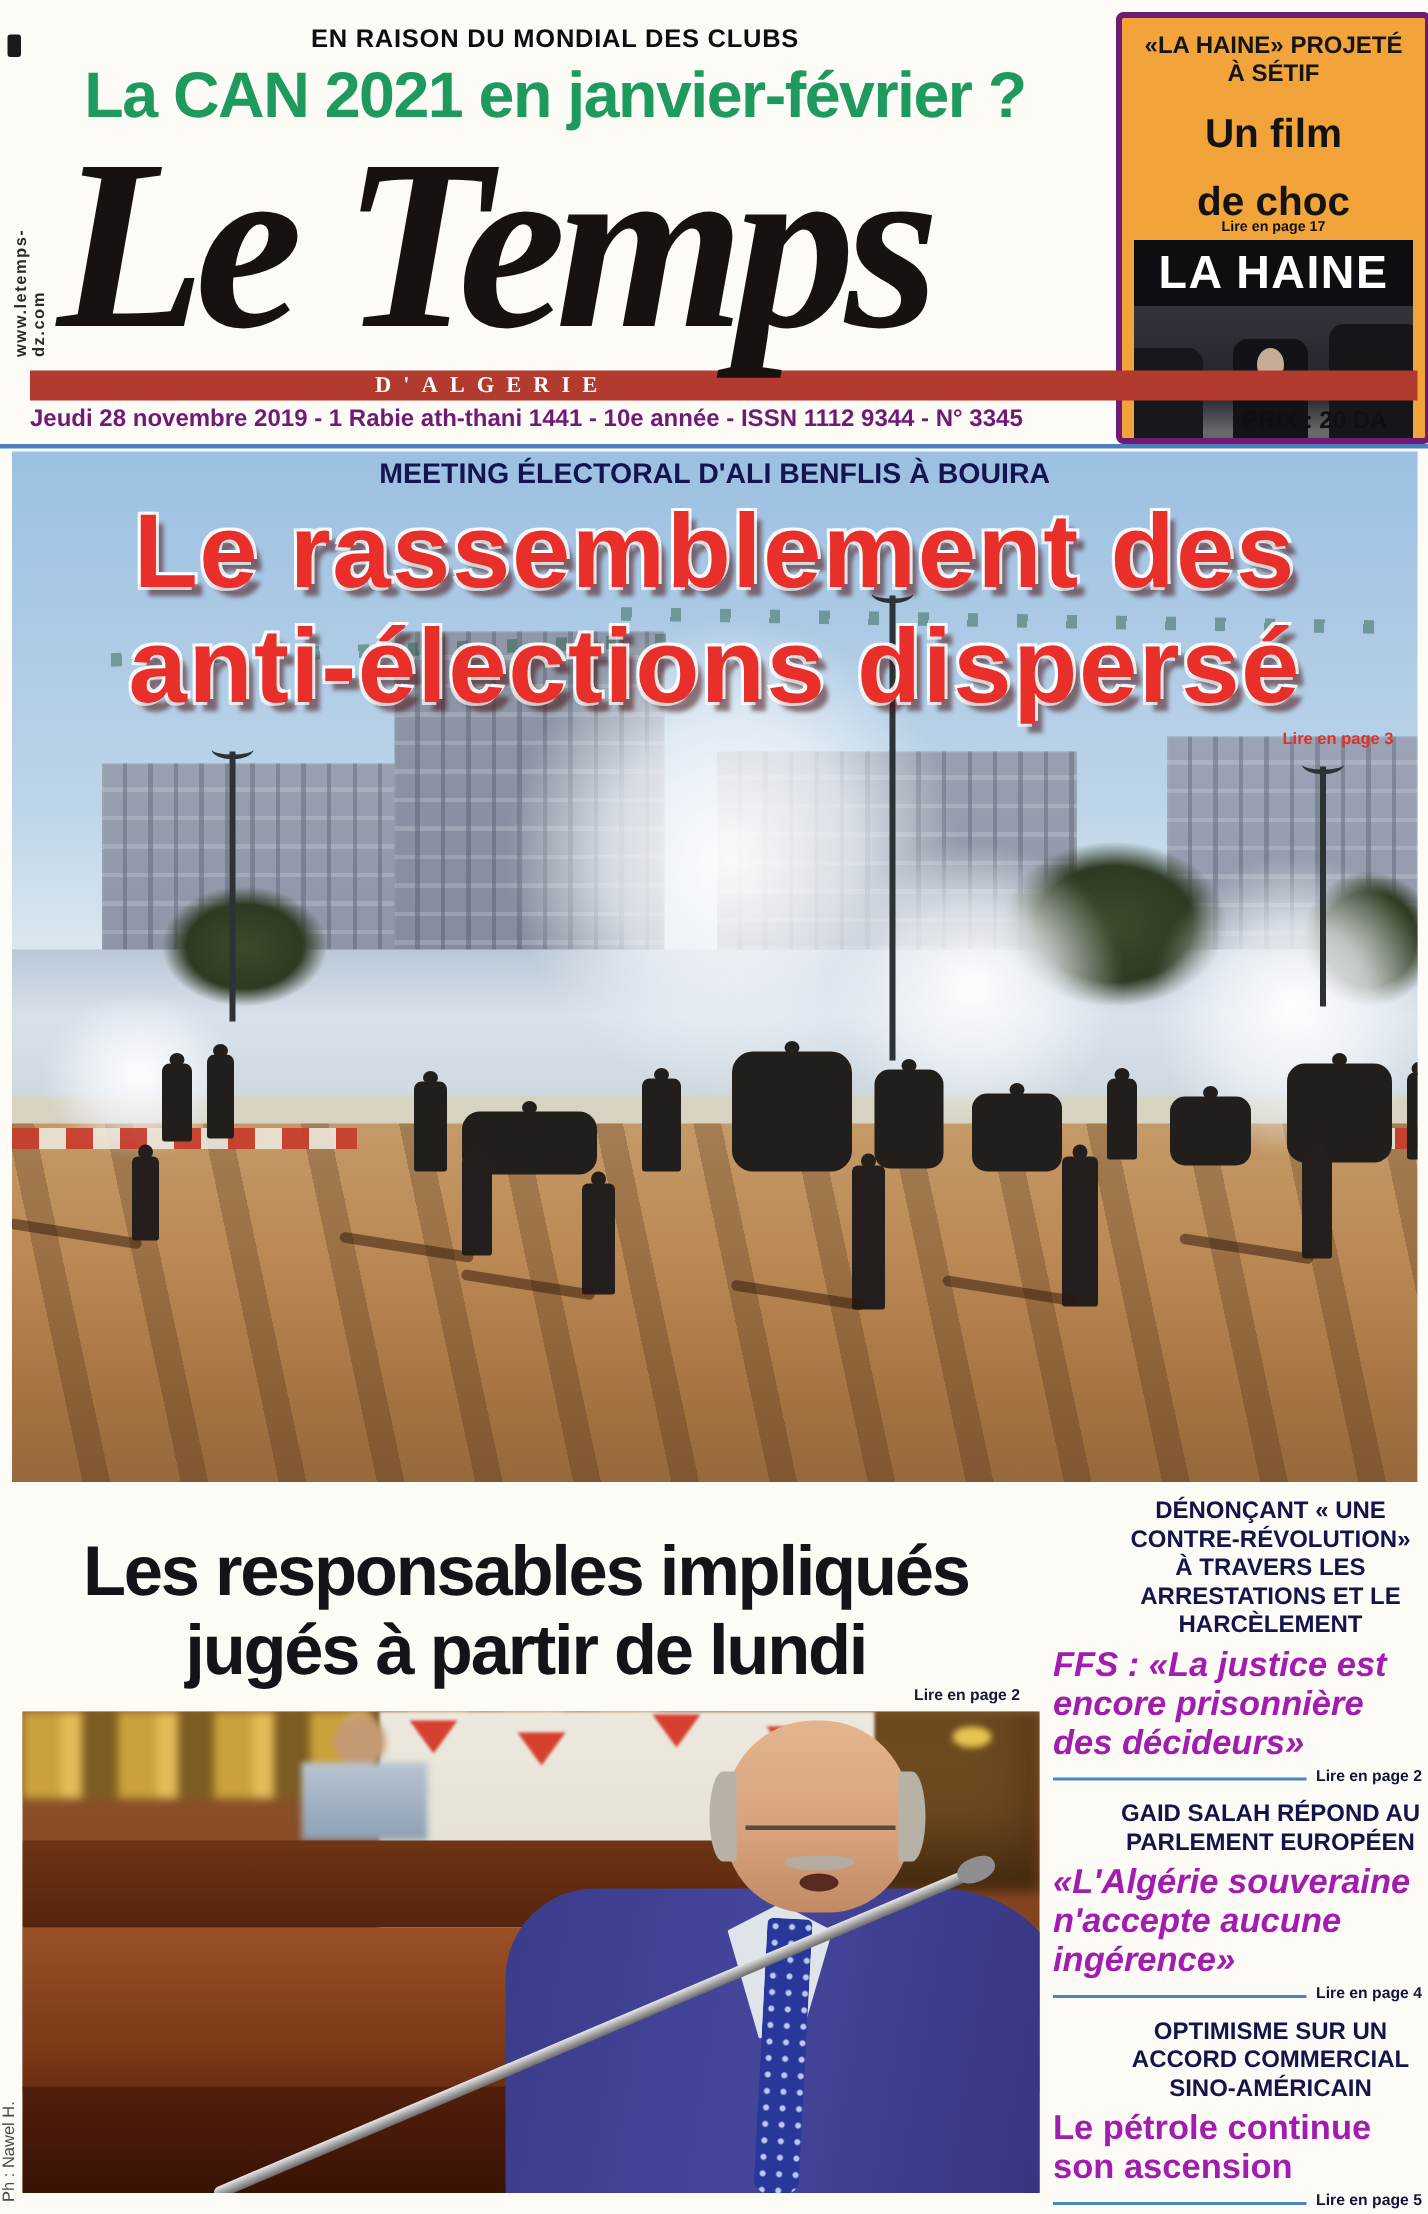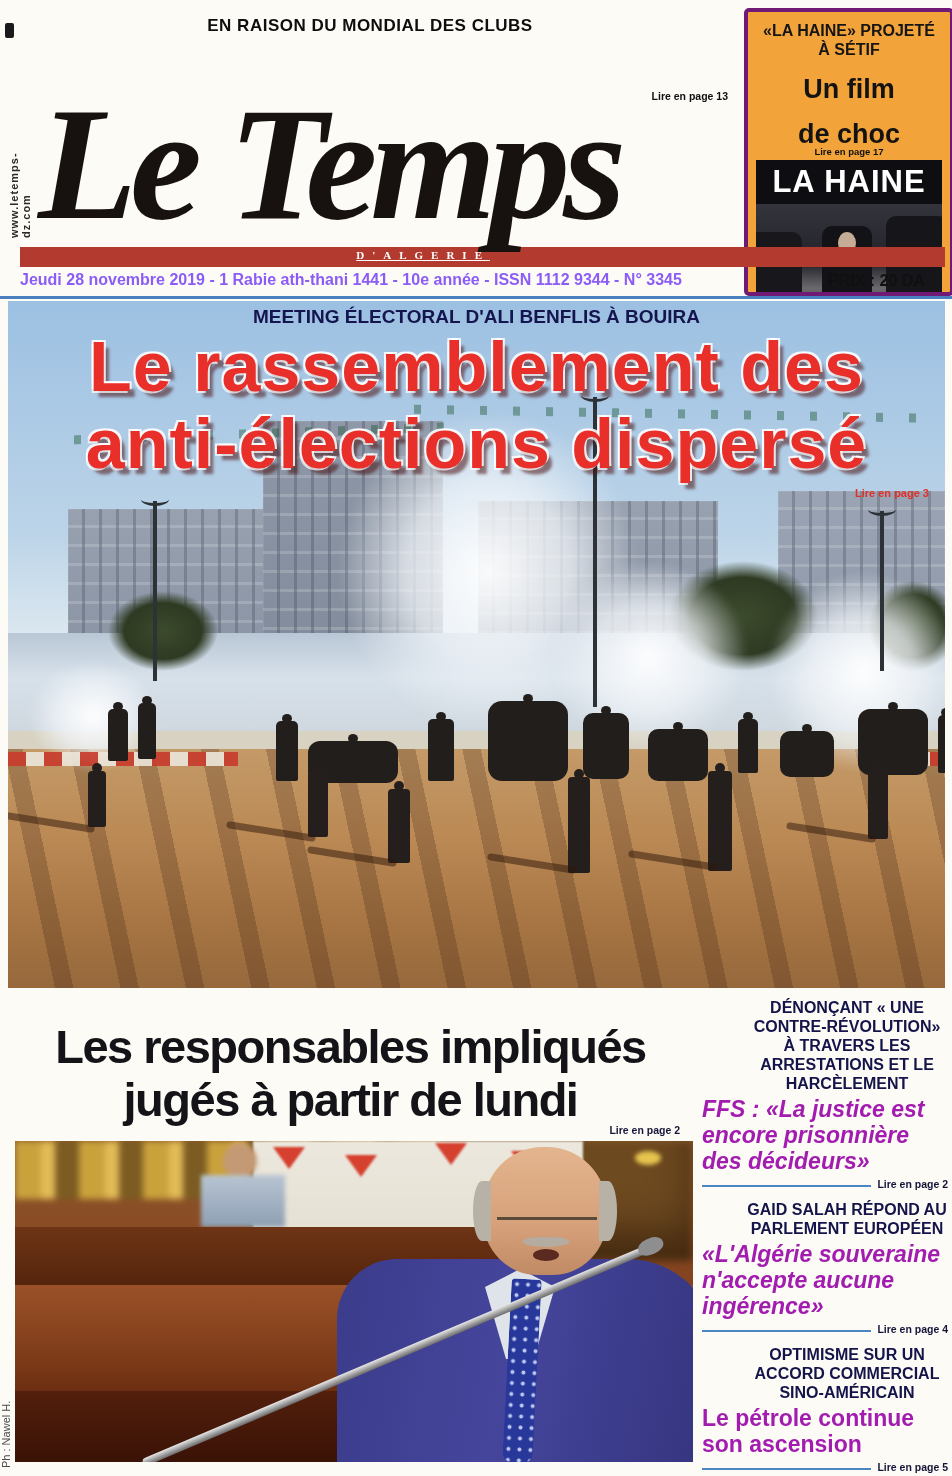--- a/index.html
+++ b/index.html
@@ -33,24 +33,24 @@
   .hb-fig.r{left:130px;top:12px;width:62px;height:98px;background:#15151a;}
   .hb-face{position:absolute;left:82px;top:28px;width:18px;height:22px;background:#c4ac96;border-radius:50%;}
 
   
   .mh-url{position:absolute;left:8px;top:118px;height:120px;writing-mode:vertical-rl;
           transform:rotate(180deg);font-size:11px;font-weight:bold;letter-spacing:1px;color:#2a2a2a;}
   .mh-title{position:absolute;left:38px;top:84px;width:700px;white-space:nowrap;z-index:3;
             font-family:"Liberation Serif",serif;font-style:italic;font-weight:bold;
             font-size:162px;line-height:160px;letter-spacing:-7px;color:#17120f;}
   .mh-bar{position:absolute;left:20px;top:247px;width:925px;height:20px;background:#b23a2e;z-index:2;}
-  .mh-sub{position:absolute;left:250px;top:249px;width:240px;text-align:right;z-index:4;
-          font-family:"Liberation Serif",serif;font-weight:bold;font-size:11px;
-          letter-spacing:8px;color:#fff;text-decoration:underline;}
-  .mh-date{position:absolute;left:20px;top:271px;font-size:16px;font-weight:bold;color:#8b5cf6;z-index:1;}
+  .mh-sub{position:absolute;left:250px;top:249px;width:240px;text-align:left;z-index:4;
+          font-family:"Liberation Serif",serif;font-weight:bold;font-size:15px;
+          letter-spacing:8px;color:#fff;}
+  .mh-date{position:absolute;left:20px;top:271px;font-size:16px;font-weight:bold;color:#701a75;z-index:1;}
   .mh-price{position:absolute;left:828px;top:272px;font-size:16px;font-weight:bold;color:#101010;}
   .blue-rule{position:absolute;left:0;top:296px;width:952px;height:3px;background:#4a80c0;}
 
   
   .photo-main{position:absolute;left:8px;top:301px;width:937px;height:687px;overflow:hidden;
               background:linear-gradient(180deg,#9cc0e2 0%,#bcd4e8 34%,#e3ecf1 52%,#d8d2c2 60%);}
   .pm-kicker{position:absolute;left:0;top:5px;width:100%;text-align:center;z-index:9;
              font-size:19px;font-weight:bold;color:#14144e;}
   .pm-headline{position:absolute;left:0;top:28px;width:100%;text-align:center;z-index:9;
                font-size:70px;line-height:77px;font-weight:bold;letter-spacing:1px;color:#e82f2a;
@@ -158,21 +158,21 @@
   .rc-line{flex:1;border-top:2px solid #4a86c4;margin:0 6px 3px 0;}
   .rc-label{font-size:10.5px;font-weight:bold;color:#14143a;white-space:nowrap;}
 </style>
 </head>
 <body>
 
 <div class="page">
 
   <div class="ink-spot"></div>
   <div class="ts-kicker">EN RAISON DU MONDIAL DES CLUBS</div>
-  <div class="ts-read">Lire en page 13</div>
+  <div class="ts-headline">La CAN 2021 en janvier-février ?</div>
 
   <div class="haine-box">
     <div class="hb-kicker">
       <span>«LA HAINE» PROJETÉ</span><br>
       <span>À SÉTIF</span>
     </div>
     <div class="hb-title">Un film</div>
     <div class="hb-title">de choc</div>
     <div class="hb-read">Lire en page 17</div>
     <div class="hb-poster">

